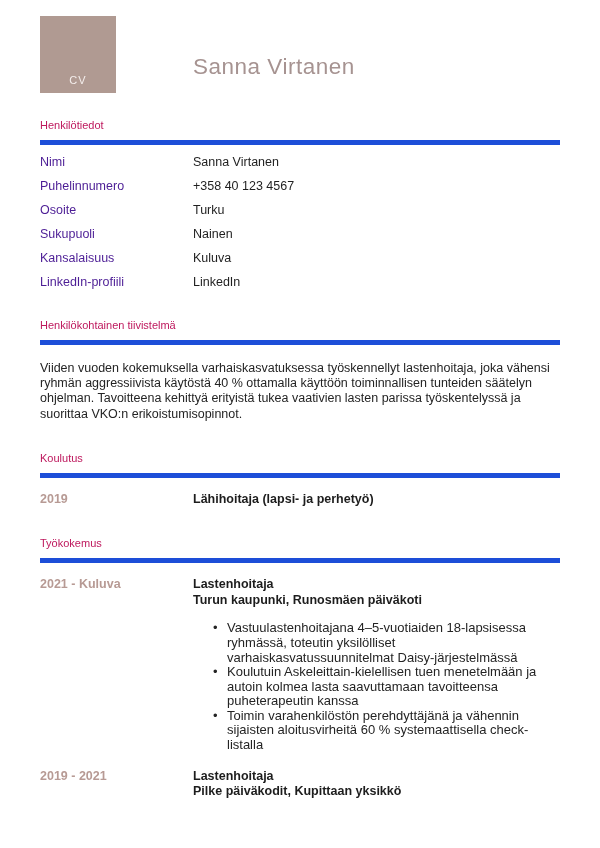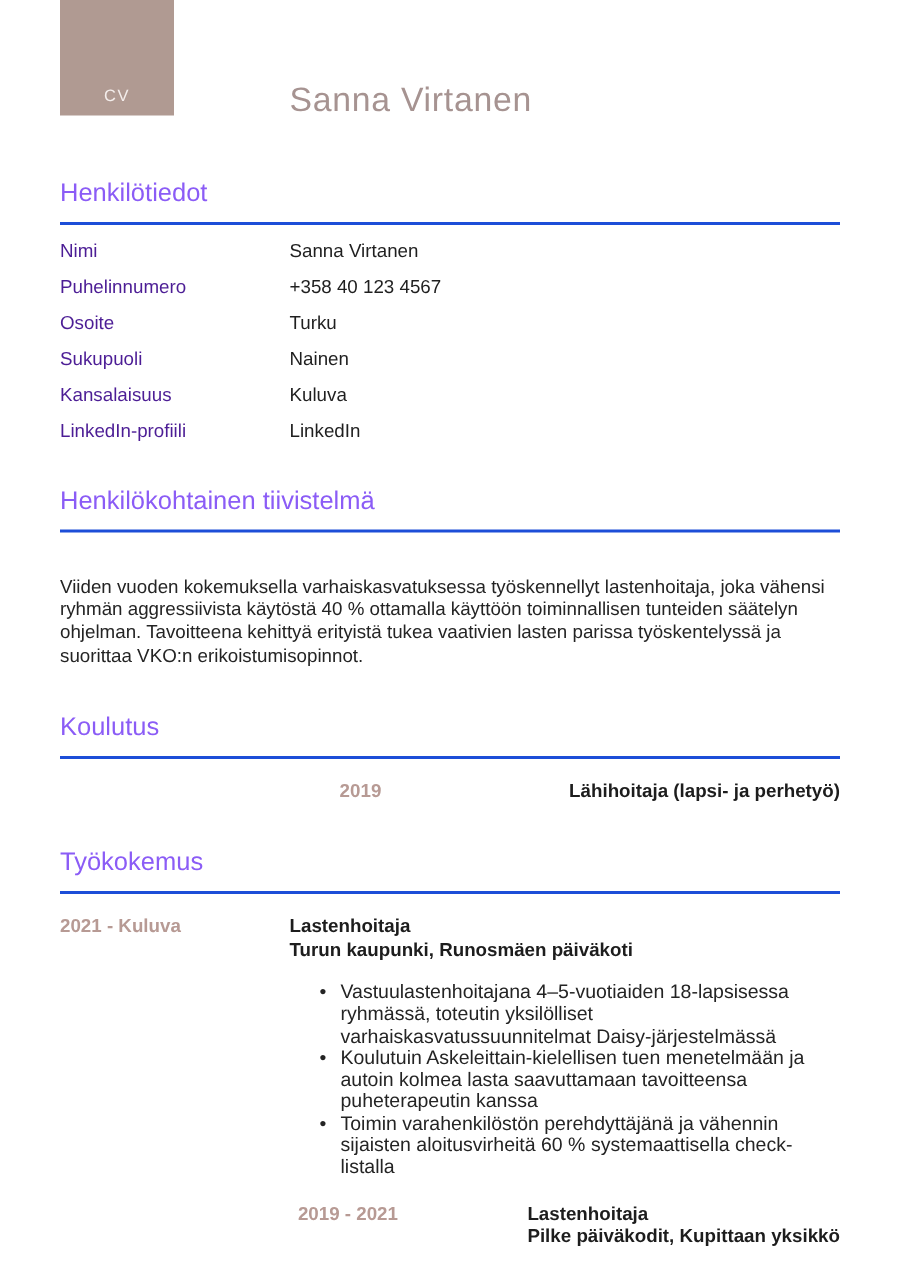--- a/index.html
+++ b/index.html
@@ -8,21 +8,21 @@
   .page {
     position: relative;
     width: 600px;
     height: 848px;
     background: #ffffff;
     overflow: hidden;
   }
   
   .logo-square {
     position: absolute;
-    left: 40px; top: 0;
+    left: 40px; top: 16px;
     width: 76px; height: 77px;
     background: #b09a92;
     display: flex;
     align-items: flex-end;
     justify-content: center;
     padding-bottom: 7px;
   }
   .logo-square .logo-text {
     color: #f4eeec;
     font-size: 11px;
@@ -39,45 +39,45 @@
     white-space: nowrap;
   }
   
   .content {
     position: absolute;
     left: 40px; right: 40px; top: 77px;
   }
   .section { margin-top: 30px; }
   .section:first-child { margin-top: 42px; }
   .section-heading {
-    font-size: 17px;
+    font-size: 11px;
     font-weight: 400;
-    color: #8b5cf6;
+    color: #be185d;
     padding-bottom: 9px;
-    border-bottom: 2px solid #1d4ed8;
+    border-bottom: 5px solid #1d4ed8;
   }
   
   .fields { margin-top: 3px; }
   .field-row { display: flex; margin-top: 11px; font-size: 12.5px; line-height: 13px; }
   .field-label {
     width: 153px;
     flex: 0 0 153px;
     color: #4c1d95;
     font-weight: 400;
   }
   .field-value { color: #1f1f1f; }
   
   .summary-text {
-    margin-top: 29px;
+    margin-top: 16px;
     font-size: 12.5px;
     line-height: 15.2px;
     color: #242424;
   }
   
-  .entry { display: flex; margin-top: 14px; font-size: 12.5px; justify-content: flex-end; }
+  .entry { display: flex; margin-top: 14px; font-size: 12.5px; }
   .entry + .entry { margin-top: 16px; }
   .entry-period {
     width: 153px;
     flex: 0 0 153px;
     color: #b79a94;
     font-weight: 700;
     line-height: 15.5px;
   }
   .entry-body { color: #1d1d1d; }
   .entry-line { font-weight: 700; line-height: 15.5px; }

